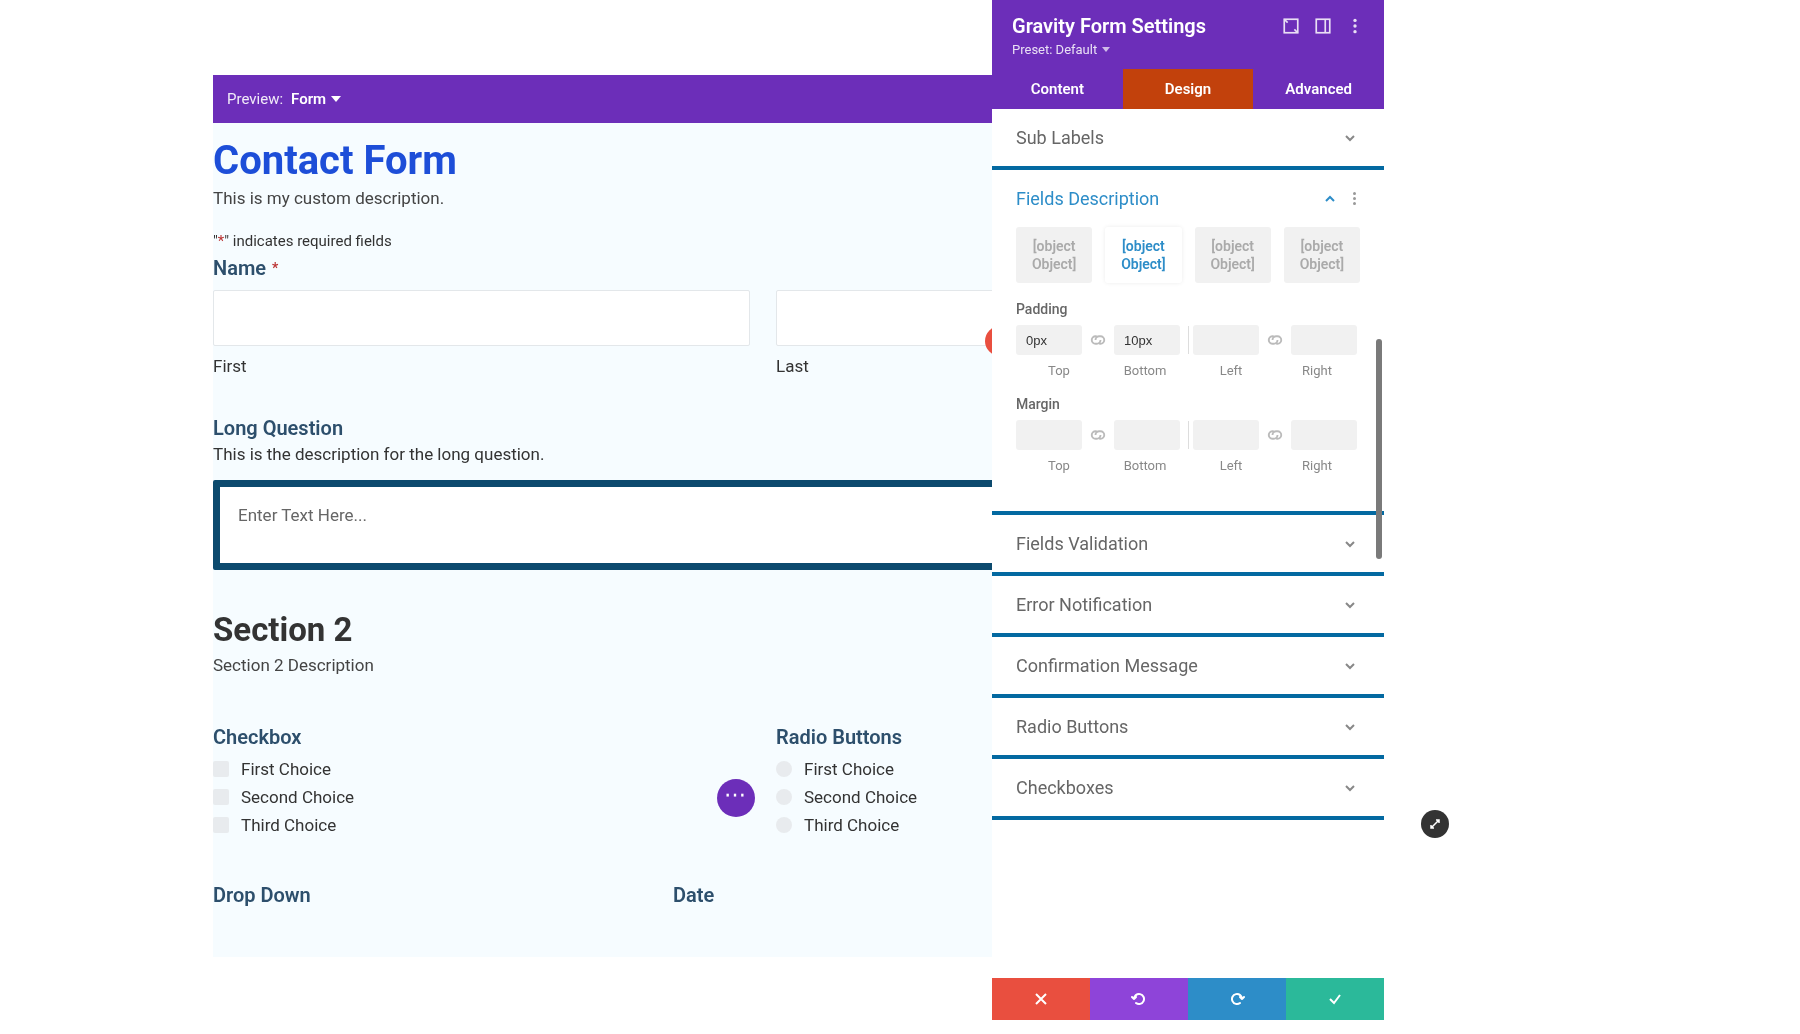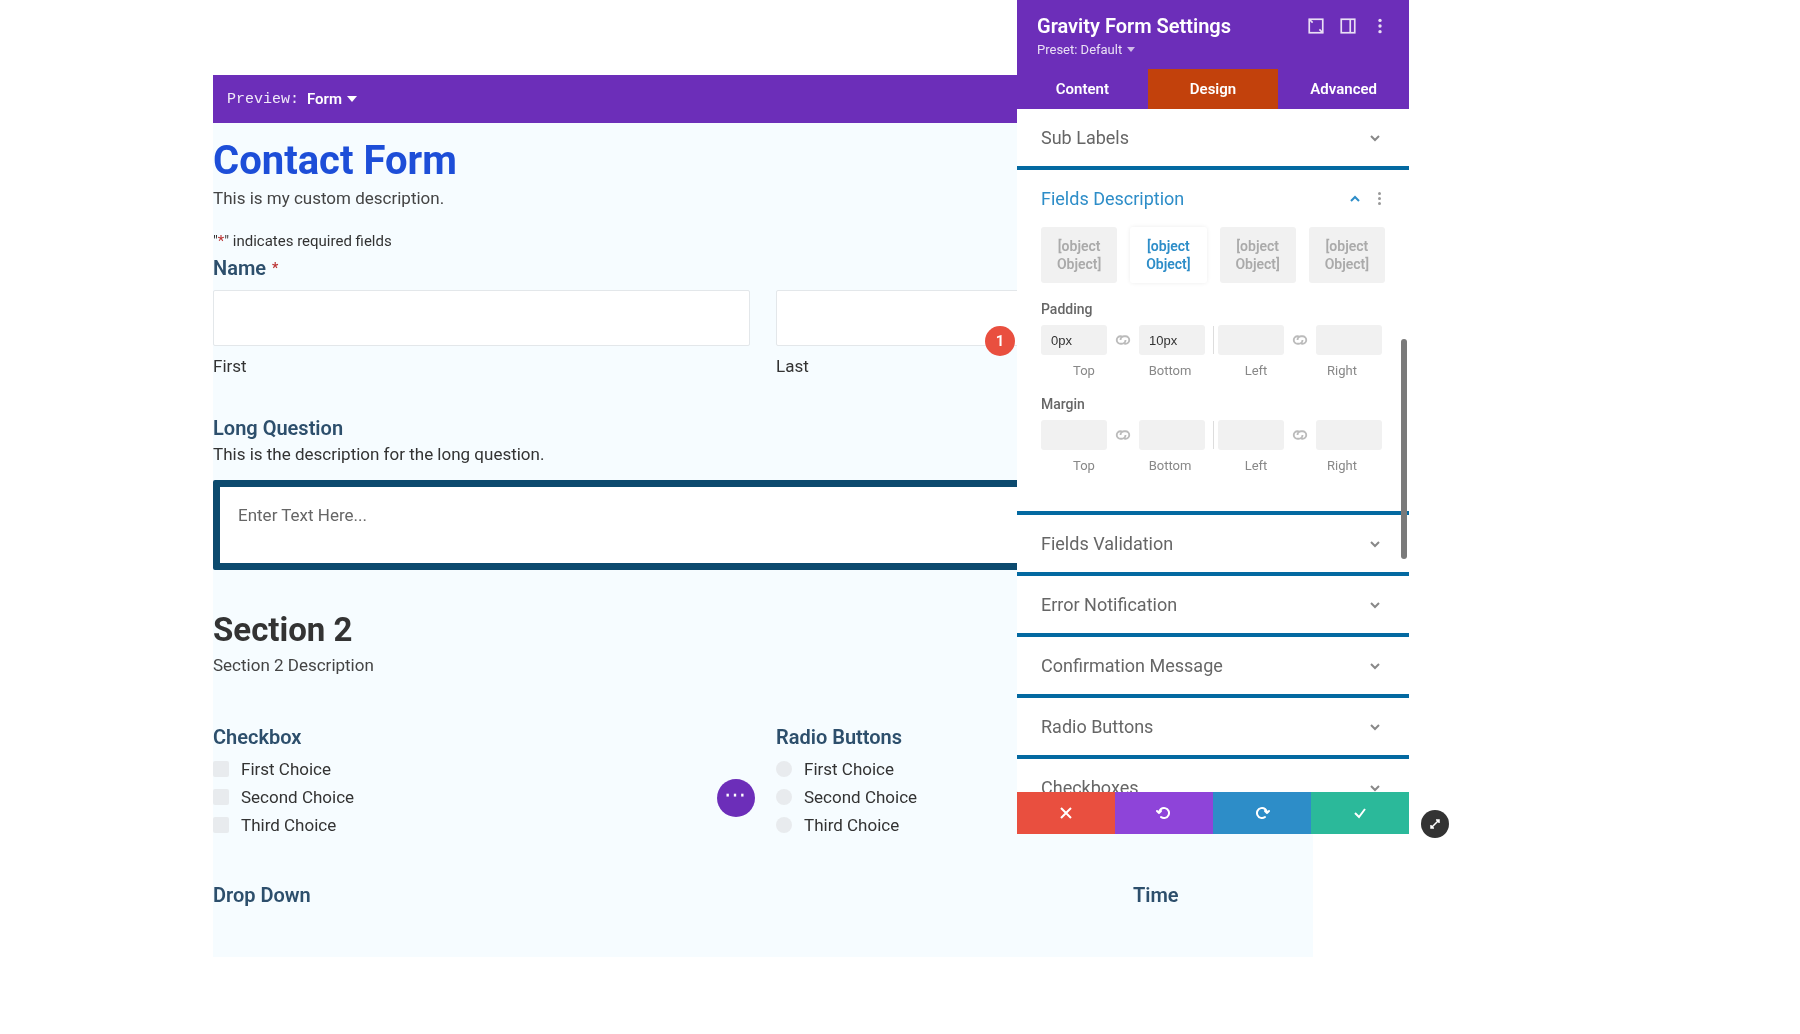--- a/index.html
+++ b/index.html
@@ -1,21 +1,21 @@
 <!DOCTYPE html>
 <html><head>
   <meta charset="utf-8">
   <style>
     * { margin: 0; padding: 0; box-sizing: border-box; }
     body { font-family: -apple-system, BlinkMacSystemFont, "Segoe UI", Roboto, sans-serif; width: 1800px; height: 1034px; position: relative; background: #fff; overflow: hidden; }
     
     
     .preview-area { position: absolute; left: 213px; top: 75px; width: 1100px; }
     .preview-bar { background: #6c2eb9; height: 48px; display: flex; align-items: center; padding: 0 14px; color: #fff; font-size: 15px; }
-    .preview-label { opacity: 0.9; margin-right: 8px; font-family: Liberation Mono, monospace; }
+    .preview-label { opacity: 0.9; margin-right: 8px; }
     .preview-dropdown { font-weight: 600; display: flex; align-items: center; cursor: pointer; }
     .preview-dropdown::after { content: ''; display: inline-block; margin-left: 5px; width: 0; height: 0; border-left: 5px solid transparent; border-right: 5px solid transparent; border-top: 6px solid #fff; }
     
     .form-body { background: #f6fcff; padding: 14px 0 40px 0; }
     .form-title { font-size: 40px; font-weight: 700; color: #1d4ed8; margin-bottom: 4px; }
     .form-description { font-size: 17px; color: #444; margin-bottom: 24px; }
     .required-note { font-size: 15px; color: #333; margin-bottom: 6px; }
     .required-note .star { color: #b33; }
     
     .field-label { font-size: 20px; font-weight: 600; color: #2d4f6c; margin-bottom: 10px; display: flex; align-items: center; }
@@ -45,21 +45,21 @@
     .bottom-col-narrow { width: 180px; }
     
     
     .badge-1 { position: absolute; left: 985px; top: 326px; width: 30px; height: 30px; background: #e94f3f; border-radius: 50%; display: flex; align-items: center; justify-content: center; color: #fff; font-weight: 600; font-size: 15px; }
     
     
     .fab { position: absolute; left: 717px; top: 779px; width: 38px; height: 38px; background: #6c2eb9; border-radius: 50%; display: flex; align-items: center; justify-content: center; color: #fff; font-size: 22px; letter-spacing: 2px; cursor: pointer; }
     .fab span { margin-top: -8px; }
     
     
-    .panel { position: absolute; left: 1017px; top: 0; width: 392px; height: 834px; display: flex; flex-direction: column; background: #fff; }
+    .panel { position: absolute; left: 992px; top: 0; width: 392px; height: 1020px; display: flex; flex-direction: column; background: #fff; }
     .panel-header { background: #6c2eb9; padding: 14px 20px 12px 20px; }
     .panel-title-row { display: flex; align-items: center; }
     .panel-title { color: #fff; font-size: 20px; font-weight: 600; flex: 1; }
     .panel-icon { width: 18px; height: 18px; margin-left: 14px; cursor: pointer; opacity: 0.85; }
     .panel-preset { color: #fff; opacity: 0.85; font-size: 13px; margin-top: 4px; display: flex; align-items: center; cursor: pointer; }
     .panel-preset::after { content: ''; display: inline-block; margin-left: 5px; width: 0; height: 0; border-left: 4px solid transparent; border-right: 4px solid transparent; border-top: 5px solid rgba(255,255,255,0.8); }
     
     .panel-tabs { display: flex; background: #6c2eb9; }
     .panel-tab { flex: 1; text-align: center; padding: 11px 0; color: #fff; font-size: 15px; font-weight: 600; cursor: pointer; }
     .panel-tab.active { background: #c2410c; }
@@ -176,20 +176,23 @@
         <div class="choice-item">
             <span class="choice-circle"></span>
             <span>Third Choice</span>
           </div>
       </div>
     </div>
 
     <div class="bottom-fields">
       <div class="bottom-col">
         <div class="field-label">Drop Down</div>
+      </div>
+      <div class="bottom-col">
+        <div class="field-label">Date</div>
       </div>
       <div class="bottom-col-narrow">
         <div class="field-label">Time</div>
       </div>
     </div>
   </div>
 </div>
 
 <div class="badge-1">1</div>
 <div class="fab">

